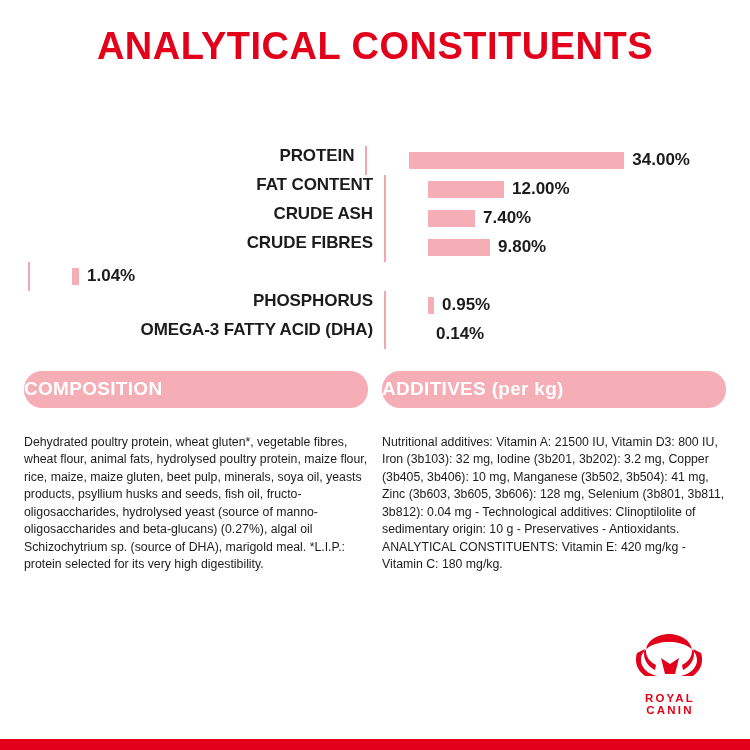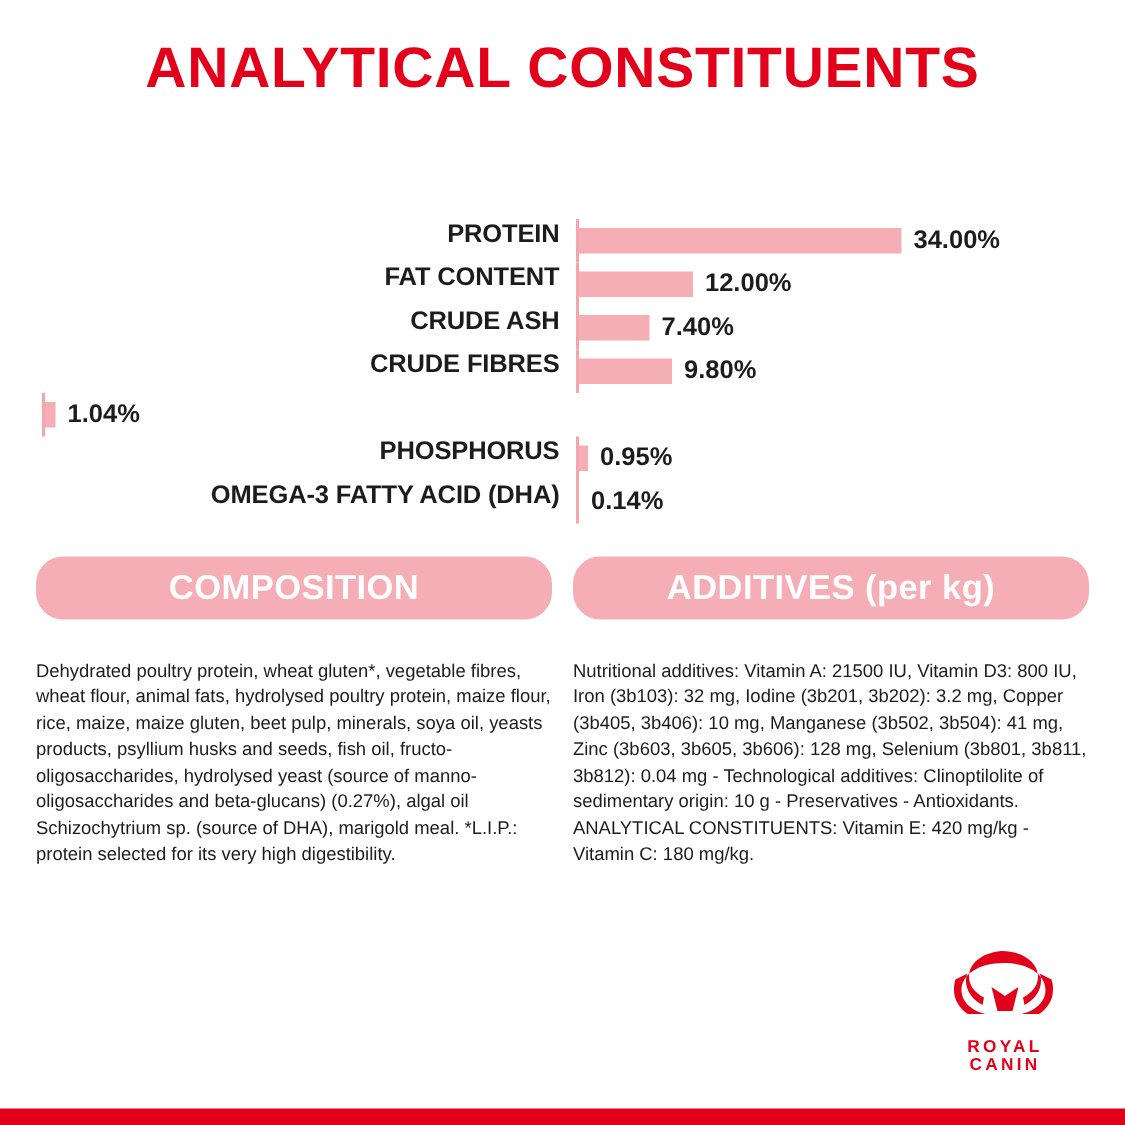--- a/index.html
+++ b/index.html
@@ -52,20 +52,21 @@
     padding-right: 11px;
     white-space: nowrap;
     letter-spacing: -0.1px;
   }
   .bar-area {
     flex: 1;
     display: flex;
     align-items: center;
     border-left: 2px solid #f2a6ae;
     height: 29px;
+    padding-left: 42px;
   }
   .bar {
     height: 17px;
     background: #f5aeb6;
   }
   .bar-value {
     font-size: 17px;
     font-weight: bold;
     color: #1c1c1c;
     padding-left: 8px;
@@ -78,22 +79,22 @@
     gap: 14px;
     padding: 22px 24px 0 24px;
   }
   .panel {
     flex: 1;
     min-width: 0;
   }
   .panel-head {
     background: #f5aeb6;
     color: #ffffff;
-    text-align: center;
-    font-size: 23px;
+    text-align: left;
+    font-size: 19px;
     font-weight: bold;
     padding: 7px 0 8px 0;
     letter-spacing: 0.3px;
     border-radius: 18px;
   }
   .panel-head .unit {
     font-weight: bold;
   }
   .panel-body {
     font-size: 12.3px;

